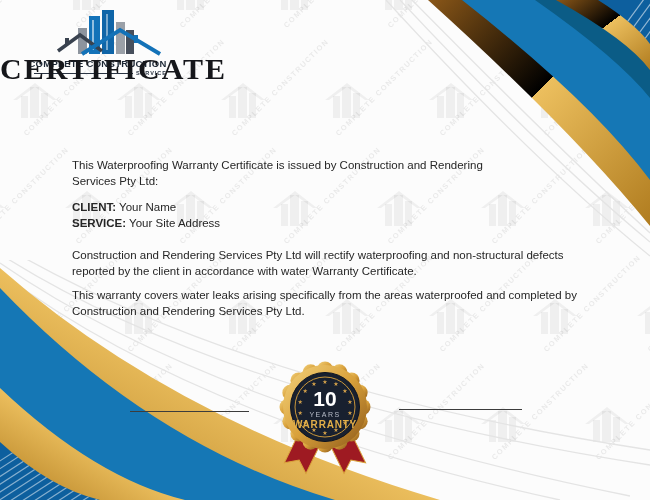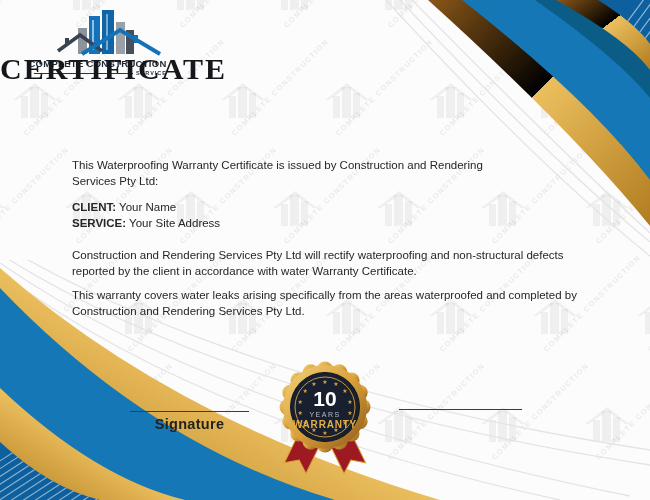--- a/index.html
+++ b/index.html
@@ -513,17 +513,16 @@
           <text x="-24.86" y="-3.47">★</text>
           <text x="-19.94" y="-13.70">★</text>
           <text x="-11.06" y="-20.77">★</text>
         </g>
       <text y="-1" text-anchor="middle" font-family="Liberation Sans, sans-serif" font-size="21" font-weight="bold" fill="#ffffff">10</text>
       <text y="9.5" text-anchor="middle" font-family="Liberation Sans, sans-serif" font-size="7" letter-spacing="1.5" fill="#b8bdc9">YEARS</text>
       <text y="21" text-anchor="middle" font-family="Liberation Sans, sans-serif" font-size="10" font-weight="bold" letter-spacing="0.8" fill="#e2ae48">WARRANTY</text>
     </svg>
 
     <div id="signature-line" class="sig-line"></div>
-    <div id="signature-label" class="sig-label">Signature</div>
     <div id="dated-line" class="sig-line"></div>
 
   </div>
 </div>
 
 </body></html>

